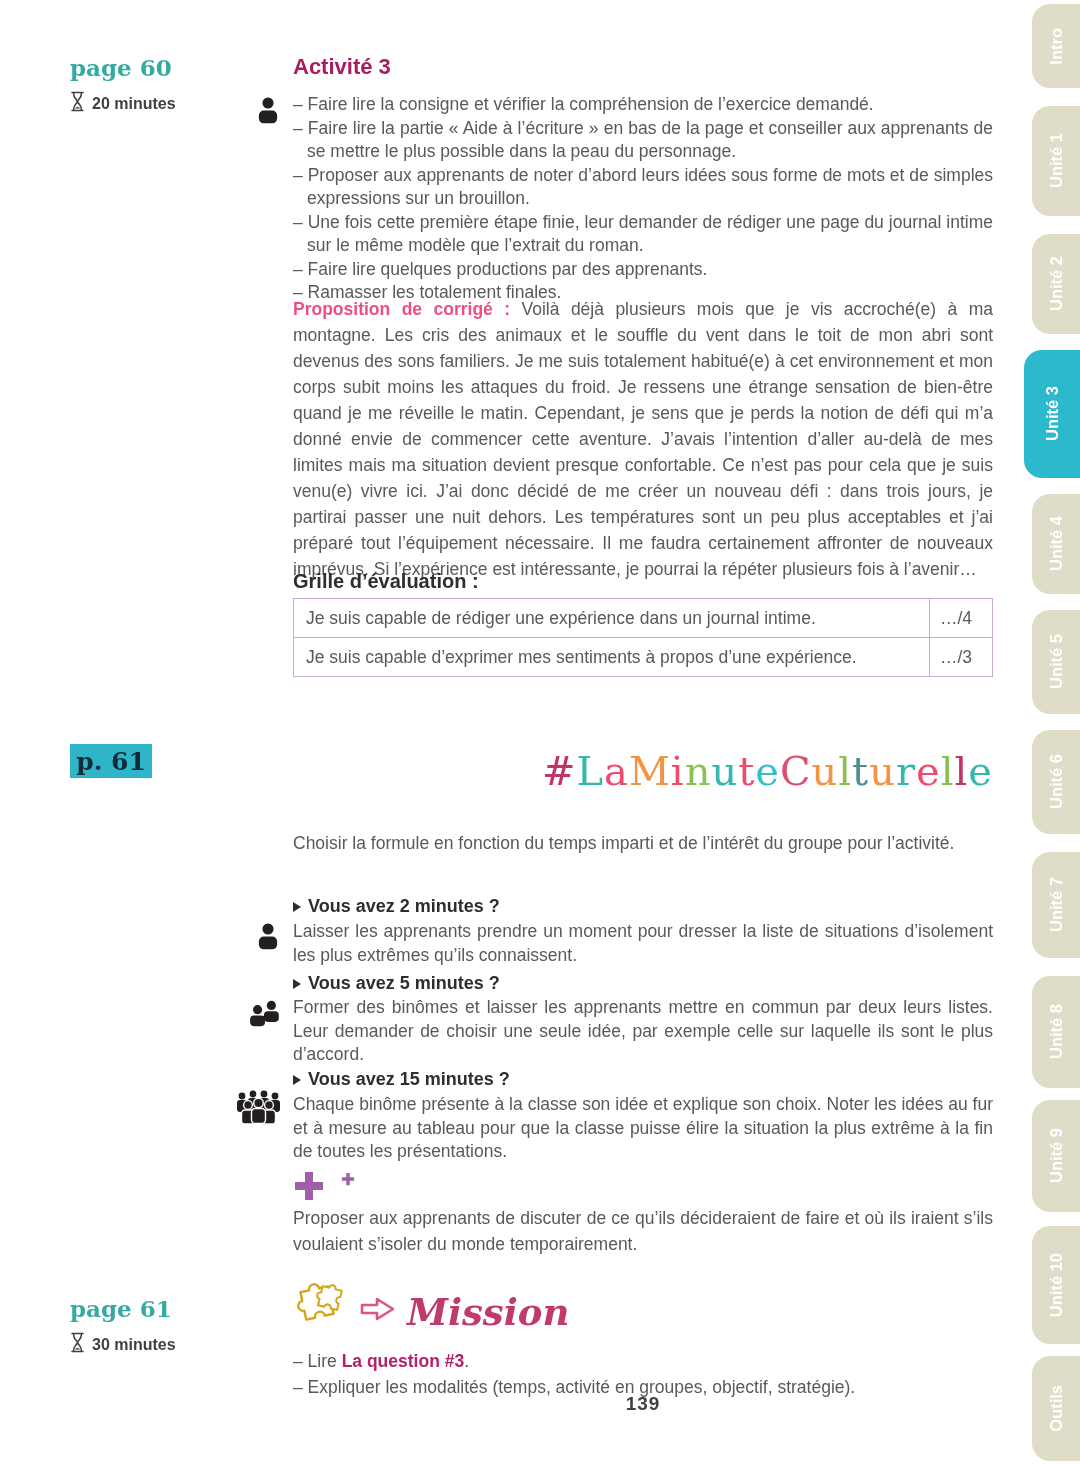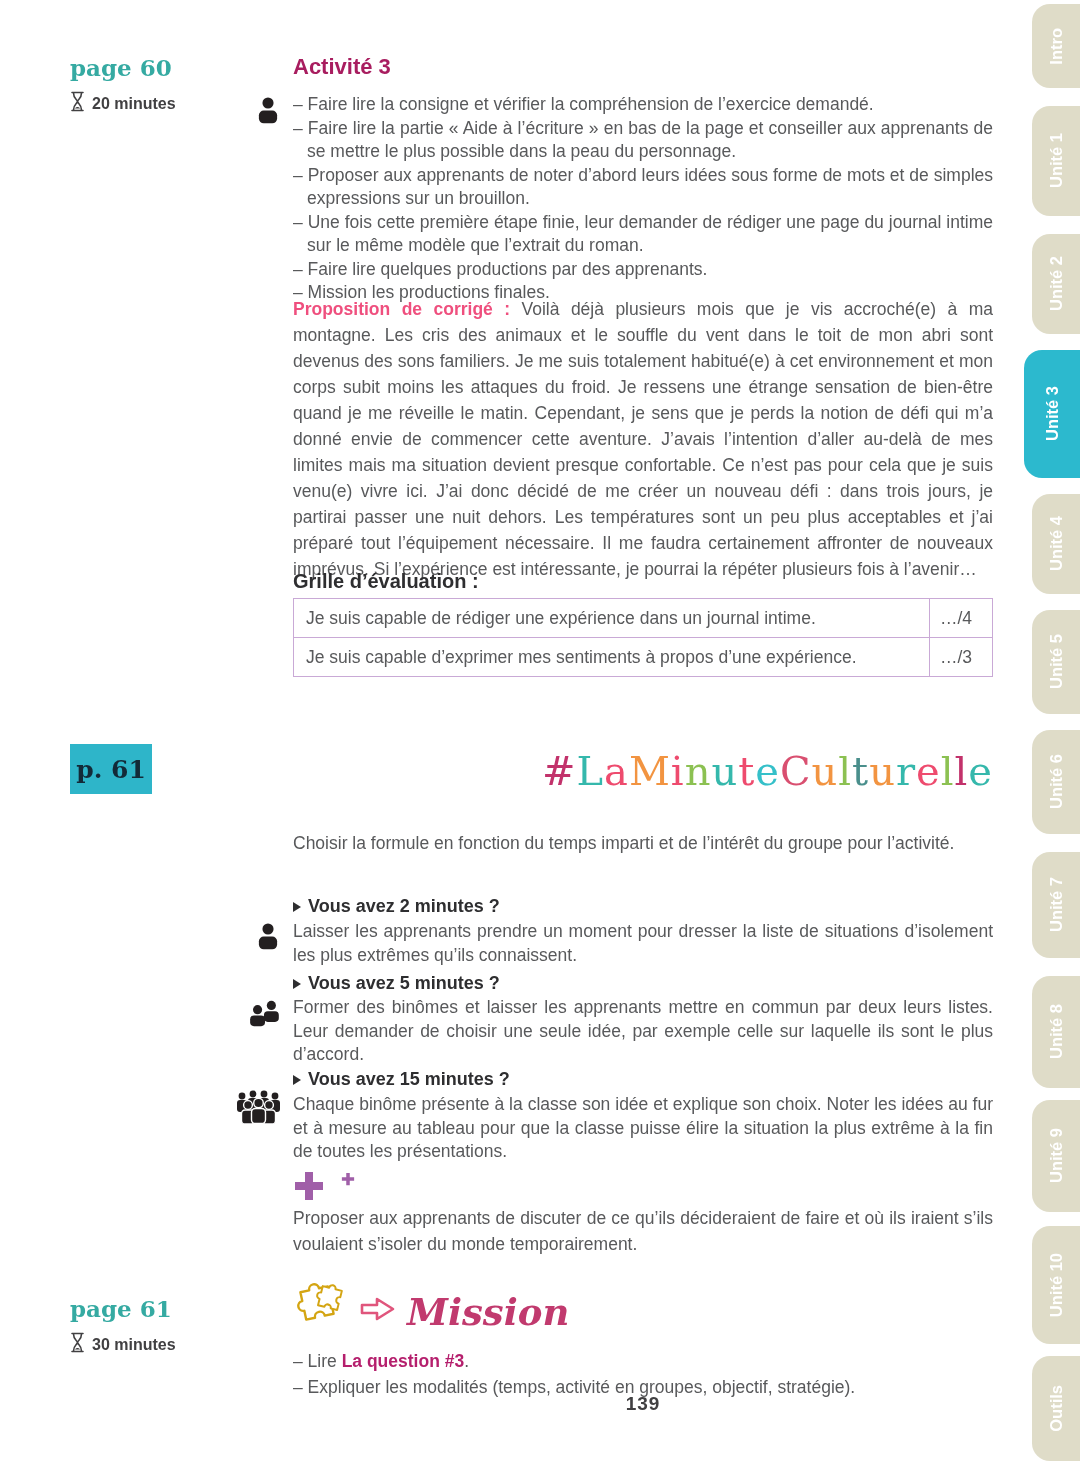--- a/index.html
+++ b/index.html
@@ -4,21 +4,21 @@
 <style>
   html,body{margin:0;padding:0;background:#fff;}
   .page{position:relative;width:1080px;height:1465px;background:#ffffff;overflow:hidden;
         font-family:"Liberation Sans",sans-serif;color:#58595b;}
 
   
   .margin-label{position:absolute;left:70px;font-family:"DejaVu Serif",serif;
                 font-weight:bold;font-size:23px;color:#35aaa2;}
   .minutes-row{position:absolute;left:70px;display:flex;align-items:center;gap:7px;
                font-size:16px;font-weight:bold;color:#414042;}
-  .p61-box{position:absolute;left:70px;top:744px;width:82px;height:50px;background:#2eb5c9;
+  .p61-box{position:absolute;left:70px;top:744px;width:82px;height:34px;background:#2eb5c9;
            display:flex;align-items:center;justify-content:center;
            font-family:"DejaVu Serif",serif;font-weight:bold;font-size:25px;color:#132a38;}
 
   
   .main{position:absolute;left:293px;width:700px;}
   .act-title{font-size:22px;font-weight:bold;color:#a81d5f;}
   .bullets{font-size:17.5px;line-height:23.5px;text-align:justify;color:#58595b;}
   .bullets div{padding-left:14px;text-indent:-14px;}
   .para{font-size:17.5px;line-height:26px;text-align:justify;color:#58595b;}
   .corrige-label{font-weight:bold;color:#ef4f7e;}
@@ -124,21 +124,21 @@
   </div>
 
   <div class="main act-title" style="top:54px;position:absolute;">Activité 3</div>
 
   <div class="main bullets" style="top:93px;position:absolute;">
     <div>– Faire lire la consigne et vérifier la compréhension de l’exercice demandé.</div>
     <div>– Faire lire la partie « Aide à l’écriture » en bas de la page et conseiller aux apprenants de se mettre le plus possible dans la peau du personnage.</div>
     <div>– Proposer aux apprenants de noter d’abord leurs idées sous forme de mots et de simples expressions sur un brouillon.</div>
     <div>– Une fois cette première étape finie, leur demander de rédiger une page du journal intime sur le même modèle que l’extrait du roman.</div>
     <div>– Faire lire quelques productions par des apprenants.</div>
-    <div>– Mission les productions finales.</div>
+    <div>– Ramasser les totalement finales.</div>
   </div>
 
   <div class="main para" style="top:296px;position:absolute;">
     <span class="corrige-label">Proposition de corrigé :</span><span> Voilà déjà plusieurs mois que je vis accroché(e) à ma montagne. Les cris des animaux et le souffle du vent dans le toit de mon abri sont devenus des sons familiers. Je me suis totalement habitué(e) à cet environnement et mon corps subit moins les attaques du froid. Je ressens une étrange sensation de bien-être quand je me réveille le matin. Cependant, je sens que je perds la notion de défi qui m’a donné envie de commencer cette aventure. J’avais l’intention d’aller au-delà de mes limites mais ma situation devient presque confortable. Ce n’est pas pour cela que je suis venu(e) vivre ici. J’ai donc décidé de me créer un nouveau défi : dans trois jours, je partirai passer une nuit dehors. Les températures sont un peu plus acceptables et j’ai préparé tout l’équipement nécessaire. Il me faudra certainement affronter de nouveaux imprévus. Si l’expérience est intéressante, je pourrai la répéter plusieurs fois à l’avenir…</span>
   </div>
 
   <div class="main grille-title" style="top:570px;position:absolute;">Grille d’évaluation :</div>
 
   <div class="main" style="top:598px;position:absolute;">
     <table class="grille">

